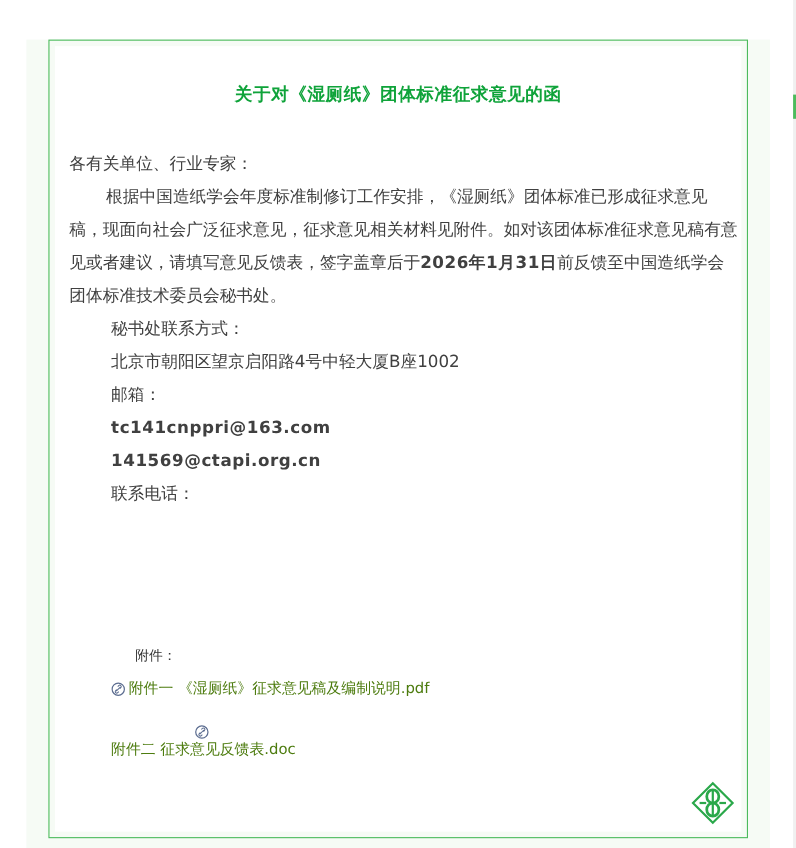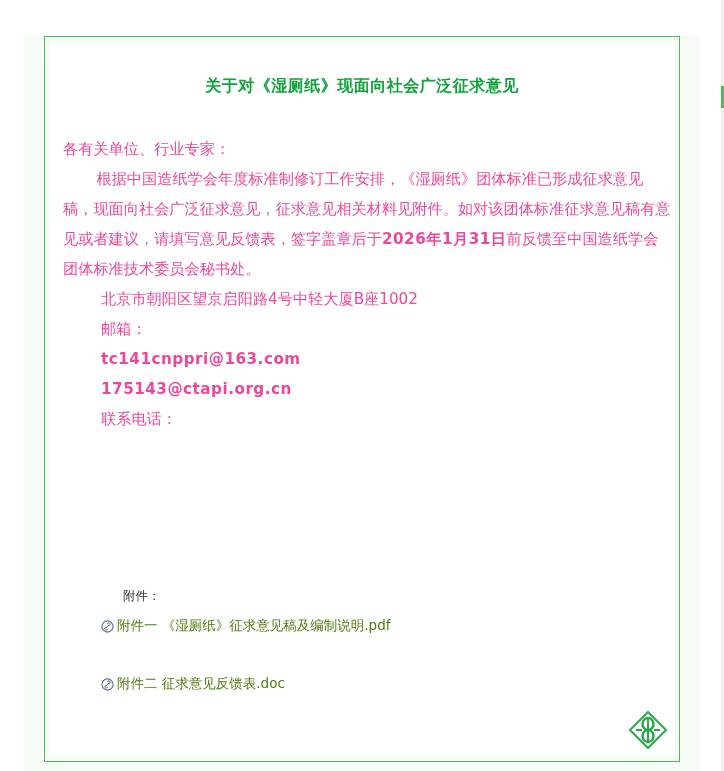--- a/index.html
+++ b/index.html
@@ -4,59 +4,60 @@
 <style>
   html, body { margin:0; padding:0; background:#ffffff; }
   body { width:724px; height:771px; position:relative; overflow:hidden;
          font-family:"DejaVu Sans","Liberation Sans",sans-serif; color:#222; }
   .outer { position:absolute; left:24px; top:36px; width:676px; height:735px; background:#f6fbf5; }
   .frame { position:absolute; left:44px; top:36px; width:636px; height:726px;
            border:1px solid #4cbb5c; box-sizing:border-box; background:#f6fbf5; }
   .inner { position:absolute; left:5px; top:5px; right:5px; bottom:5px; background:#ffffff; }
   .title { position:absolute; top:34px; left:0; right:0; text-align:center;
            color:#0fa33a; font-weight:bold; font-size:16px; letter-spacing:0.5px; }
-  .body { position:absolute; left:13px; top:92px; width:610px; font-size:15.2px; line-height:30px; color:#ec4899; }
+  .body { position:absolute; left:13px; top:92px; width:610px; font-size:15.2px; line-height:30px; color:#404040; }
   .p { margin:0; }
   .indent { text-indent:2.2em; }
   .ind { padding-left:38px; }
   .bold { font-weight:bold; letter-spacing:0.5px; }
   .attach-label { position:absolute; left:51px; top:546px; font-size:12.5px; color:#333;margin-left:22px; }
   .attach { position:absolute; left:51px; font-size:13.5px; color:#4d7c0f; display:flex; align-items:center; cursor:pointer; }
   .attach .icon { width:13px; height:13px; margin-right:3px; }
   .logo { position:absolute; right:6px; bottom:6px; width:40px; height:40px; }
   .scroll-track { position:absolute; right:0; top:0; width:3px; height:771px; background:#f0f0f0; }
   .scroll-thumb { position:absolute; right:0; top:86px; width:3px; height:22px; background:#4cbb5c; }
 </style>
 </head>
 <body>
 
 <div class="outer"></div>
 <div class="frame">
   <div class="inner">
-    <div class="title">关于对《湿厕纸》现面向社会广泛征求意见</div>
+    <div class="title">关于对《湿厕纸》团体标准征求意见的函</div>
 
     <div class="body">
       <p class="p">各有关单位、行业专家：</p>
       <p class="p indent"><span>根据中国造纸学会年度标准制修订工作安排，《湿厕纸》团体标准已形成征求意见稿，现面向社会广泛征求意见，征求意见相关材料见附件。如对该团体标准征求意见稿有意见或者建议，请填写意见反馈表，签字盖章后于</span><span class="bold">2026年1月31日</span><span>前反馈至中国造纸学会团体标准技术委员会秘书处。</span></p>
+      <p class="p ind">秘书处联系方式：</p>
       <p class="p ind">北京市朝阳区望京启阳路4号中轻大厦B座1002</p>
       <p class="p ind">邮箱：</p>
       <p class="p ind bold">tc141cnppri@163.com</p>
-      <p class="p ind bold">175143@ctapi.org.cn</p>
+      <p class="p ind bold">141569@ctapi.org.cn</p>
       <p class="p ind">联系电话：</p>
     </div>
 
     <div class="attach-label">附件：</div>
     <div class="attach" style="top:575px;">
       <svg class="icon" viewBox="0 0 14 14">
           <circle cx="7" cy="7" r="6" fill="none" stroke="#5c6d90" stroke-width="1.2"></circle>
           <path d="M5 9 L9 5 M6.5 4.5 l1-1 a1.3 1.3 0 0 1 2 2 l-1 1 M7.5 9.5 l-1 1 a1.3 1.3 0 0 1 -2 -2 l1-1" fill="none" stroke="#5c6d90" stroke-width="1"></path>
         </svg>
       <span>附件一 《湿厕纸》征求意见稿及编制说明.pdf</span>
     </div>
-    <div class="attach" style="top:633px;">
+    <div class="attach" style="top:617px;flex-direction:column;">
       <svg class="icon" viewBox="0 0 14 14">
           <circle cx="7" cy="7" r="6" fill="none" stroke="#5c6d90" stroke-width="1.2"></circle>
           <path d="M5 9 L9 5 M6.5 4.5 l1-1 a1.3 1.3 0 0 1 2 2 l-1 1 M7.5 9.5 l-1 1 a1.3 1.3 0 0 1 -2 -2 l1-1" fill="none" stroke="#5c6d90" stroke-width="1"></path>
         </svg>
       <span>附件二 征求意见反馈表.doc</span>
     </div>
 
     <svg class="logo" viewBox="0 0 40 40">
       <polygon points="20,2 38,20 20,38 2,20" fill="#fff" stroke="#2aa84a" stroke-width="2"></polygon>
       <ellipse cx="20" cy="14" rx="5.5" ry="6" fill="none" stroke="#2aa84a" stroke-width="2.5"></ellipse>

